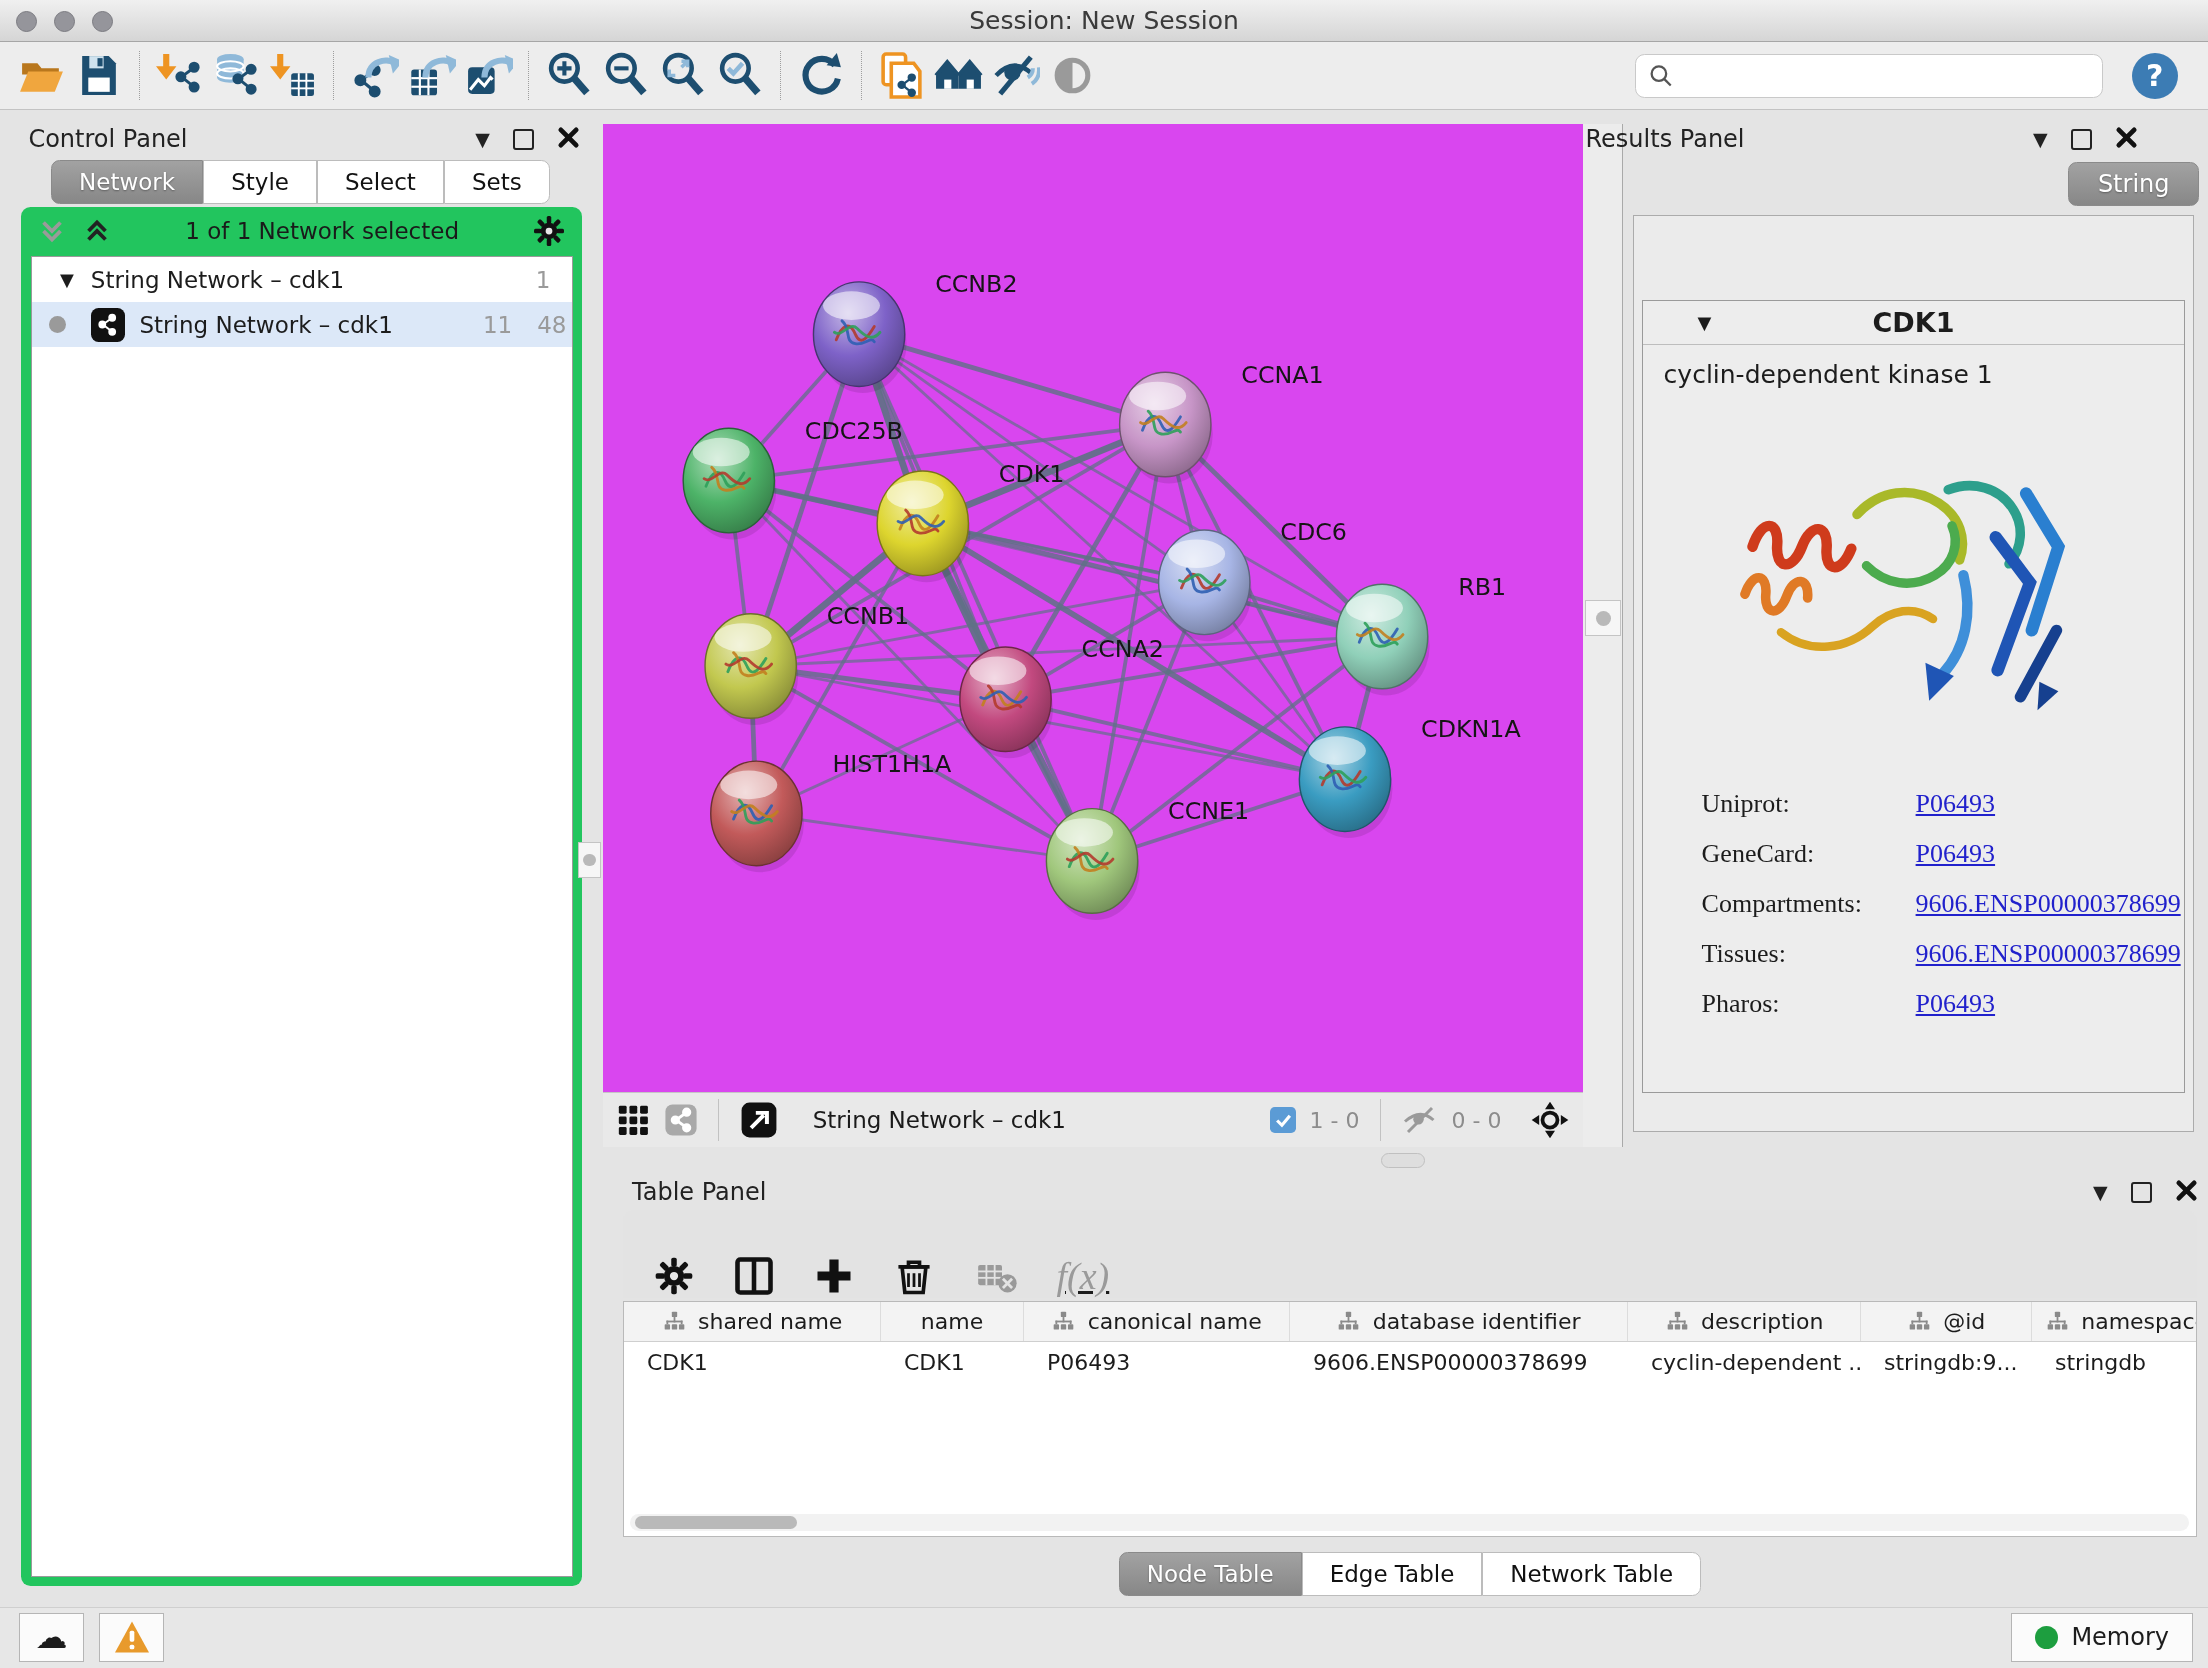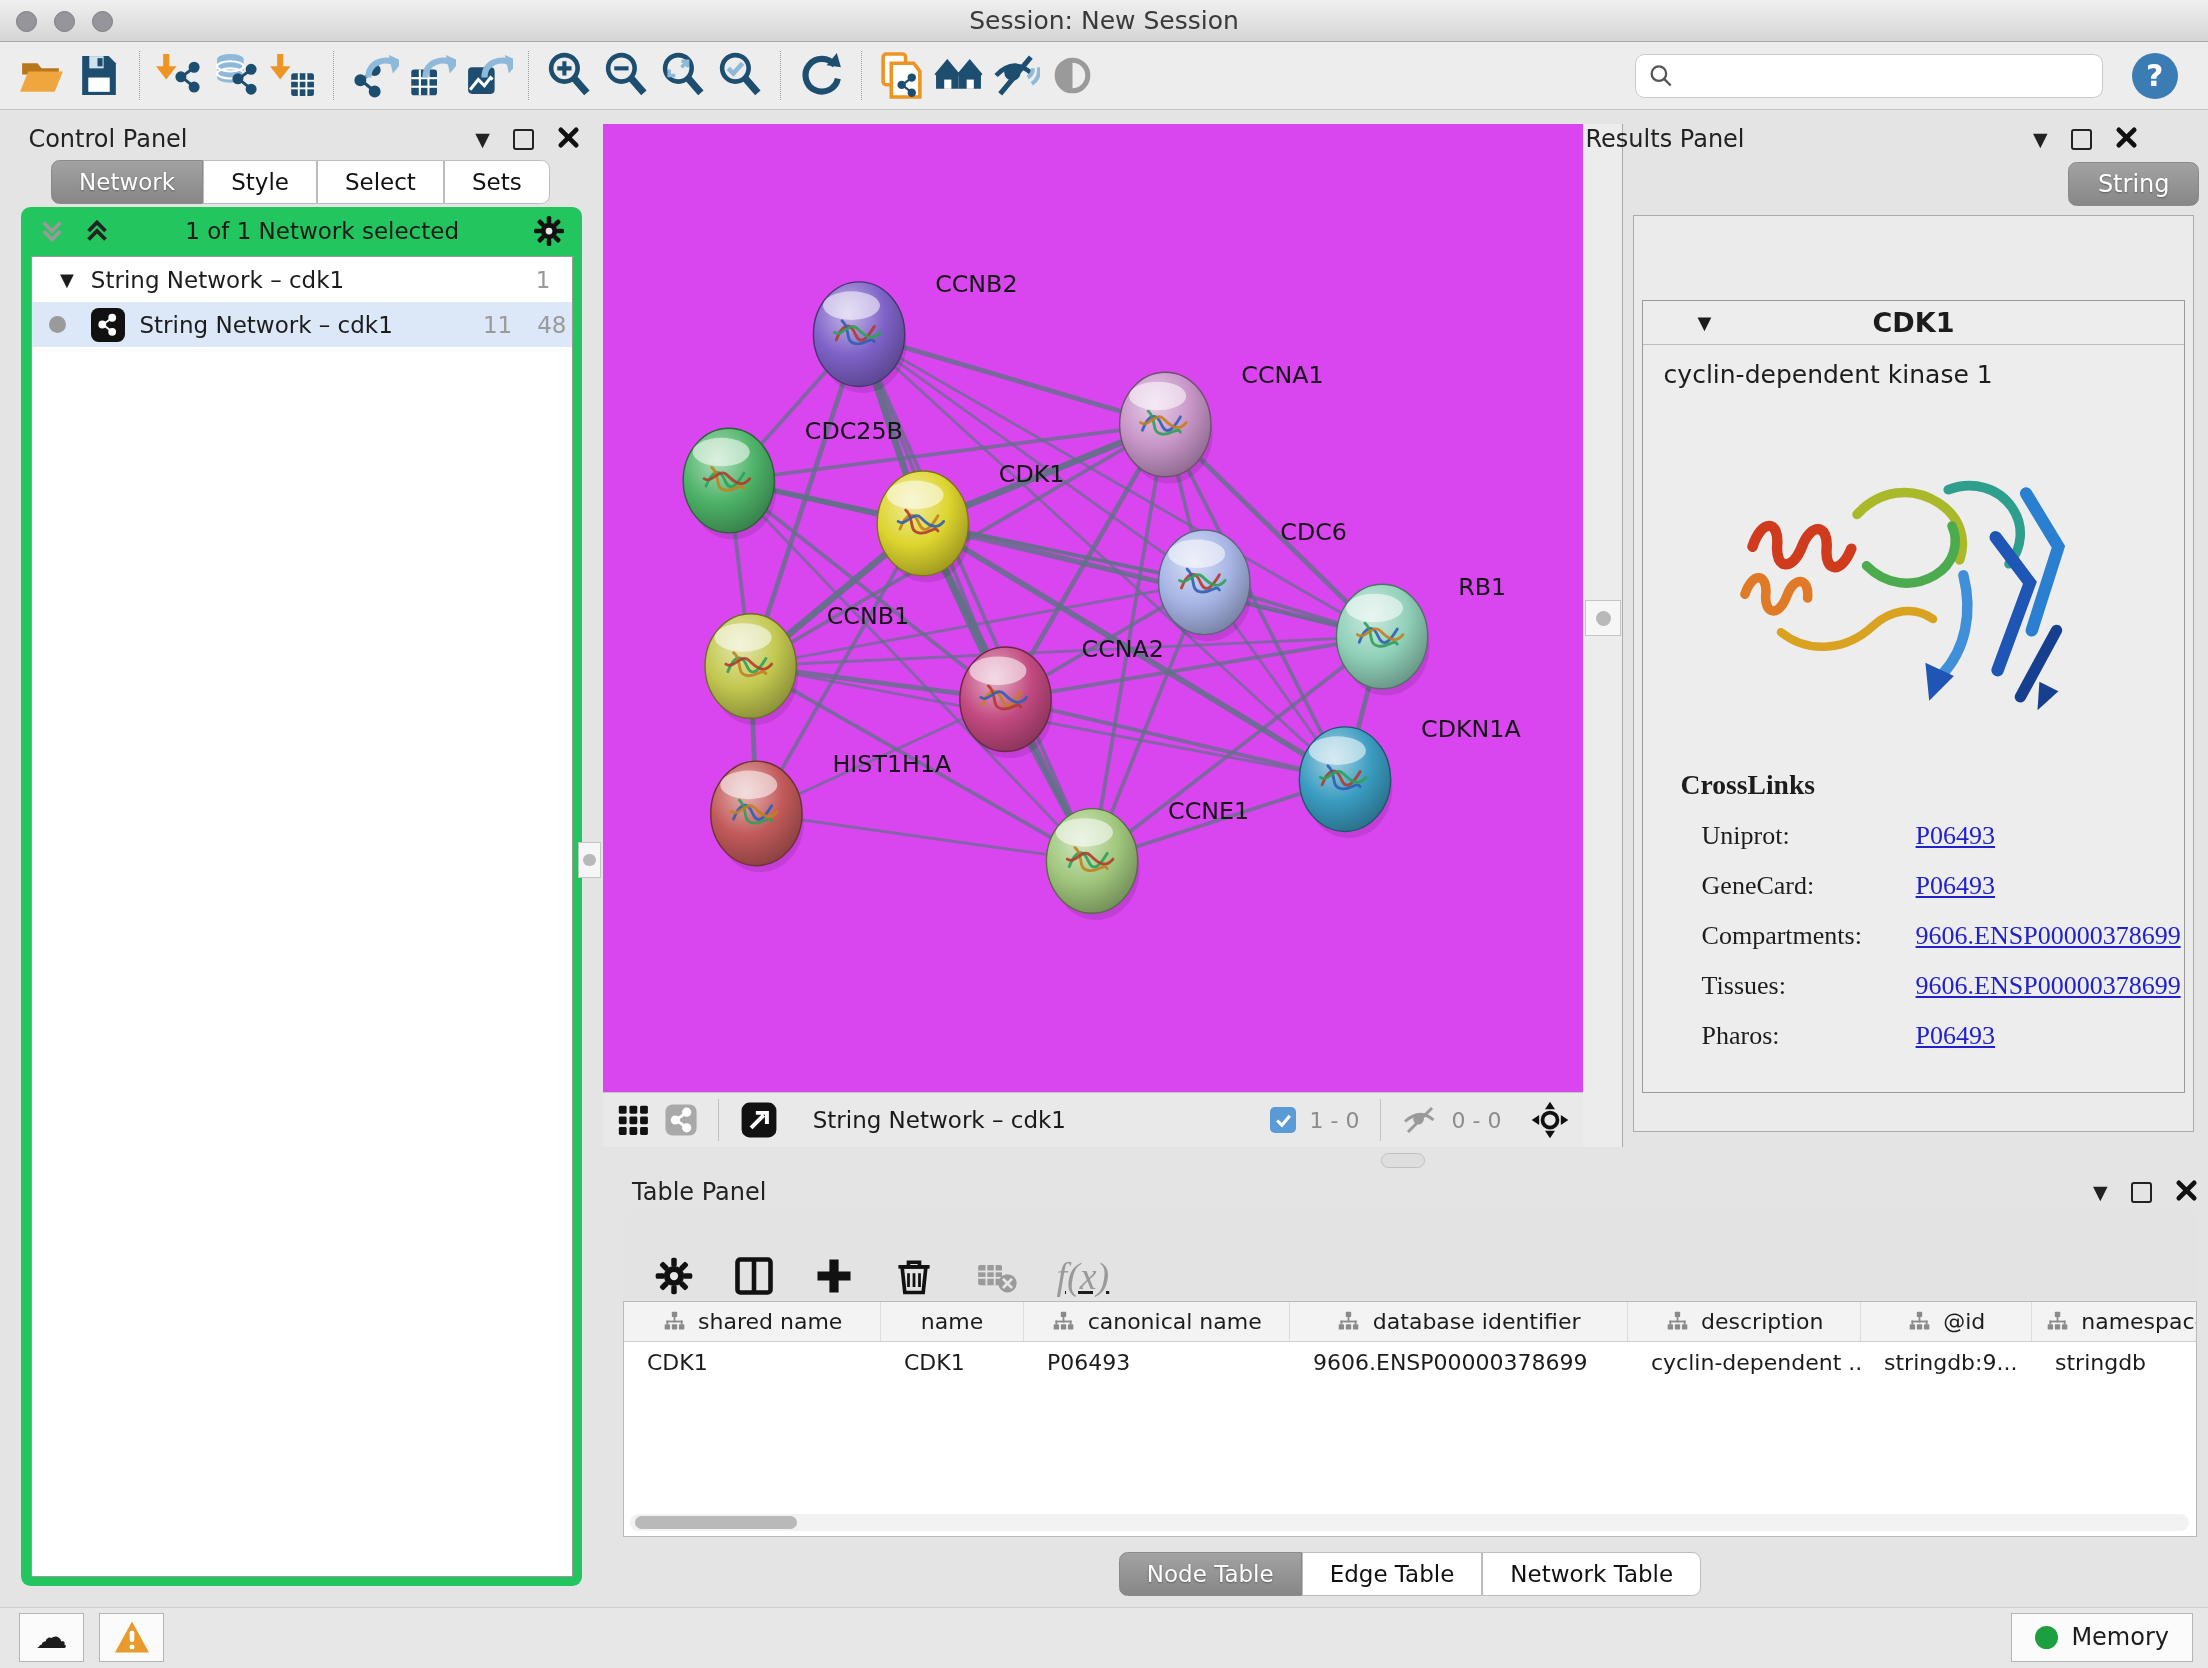--- a/index.html
+++ b/index.html
@@ -662,21 +662,20 @@
         <path d="M236 70 c26,-10 54,-2 68,20 c12,18 10,42 -4,58" stroke="#2d9f8c" stroke-width="10"></path>
         <path d="M318 74 l34 56 l-28 88" stroke="#2a7fd0" stroke-width="13"></path>
         <path d="M286 120 l36 48 l-34 92" stroke="#1f55b5" stroke-width="13"></path>
         <path d="M252 160 c10,40 2,78 -22,104" stroke="#3f8fd9" stroke-width="11"></path>
         <path d="M350 218 l-38 70" stroke="#16408f" stroke-width="12"></path>
       </g>
       <path d="M212 252 l30 14 l-26 26 z" fill="#1f55b5"></path>
       <path d="M332 272 l20 10 l-22 20 z" fill="#16408f"></path>
     </svg>
     <div class="crosslinks">
-      <div class="cl-title">CrossLinks</div>
       <div id="crosslink-rows">
           <div class="cl-row">
             <span class="cl-label">Uniprot:</span>
             <span class="cl-link">P06493</span>
           </div>
           <div class="cl-row">
             <span class="cl-label">GeneCard:</span>
             <span class="cl-link">P06493</span>
           </div>
           <div class="cl-row">

